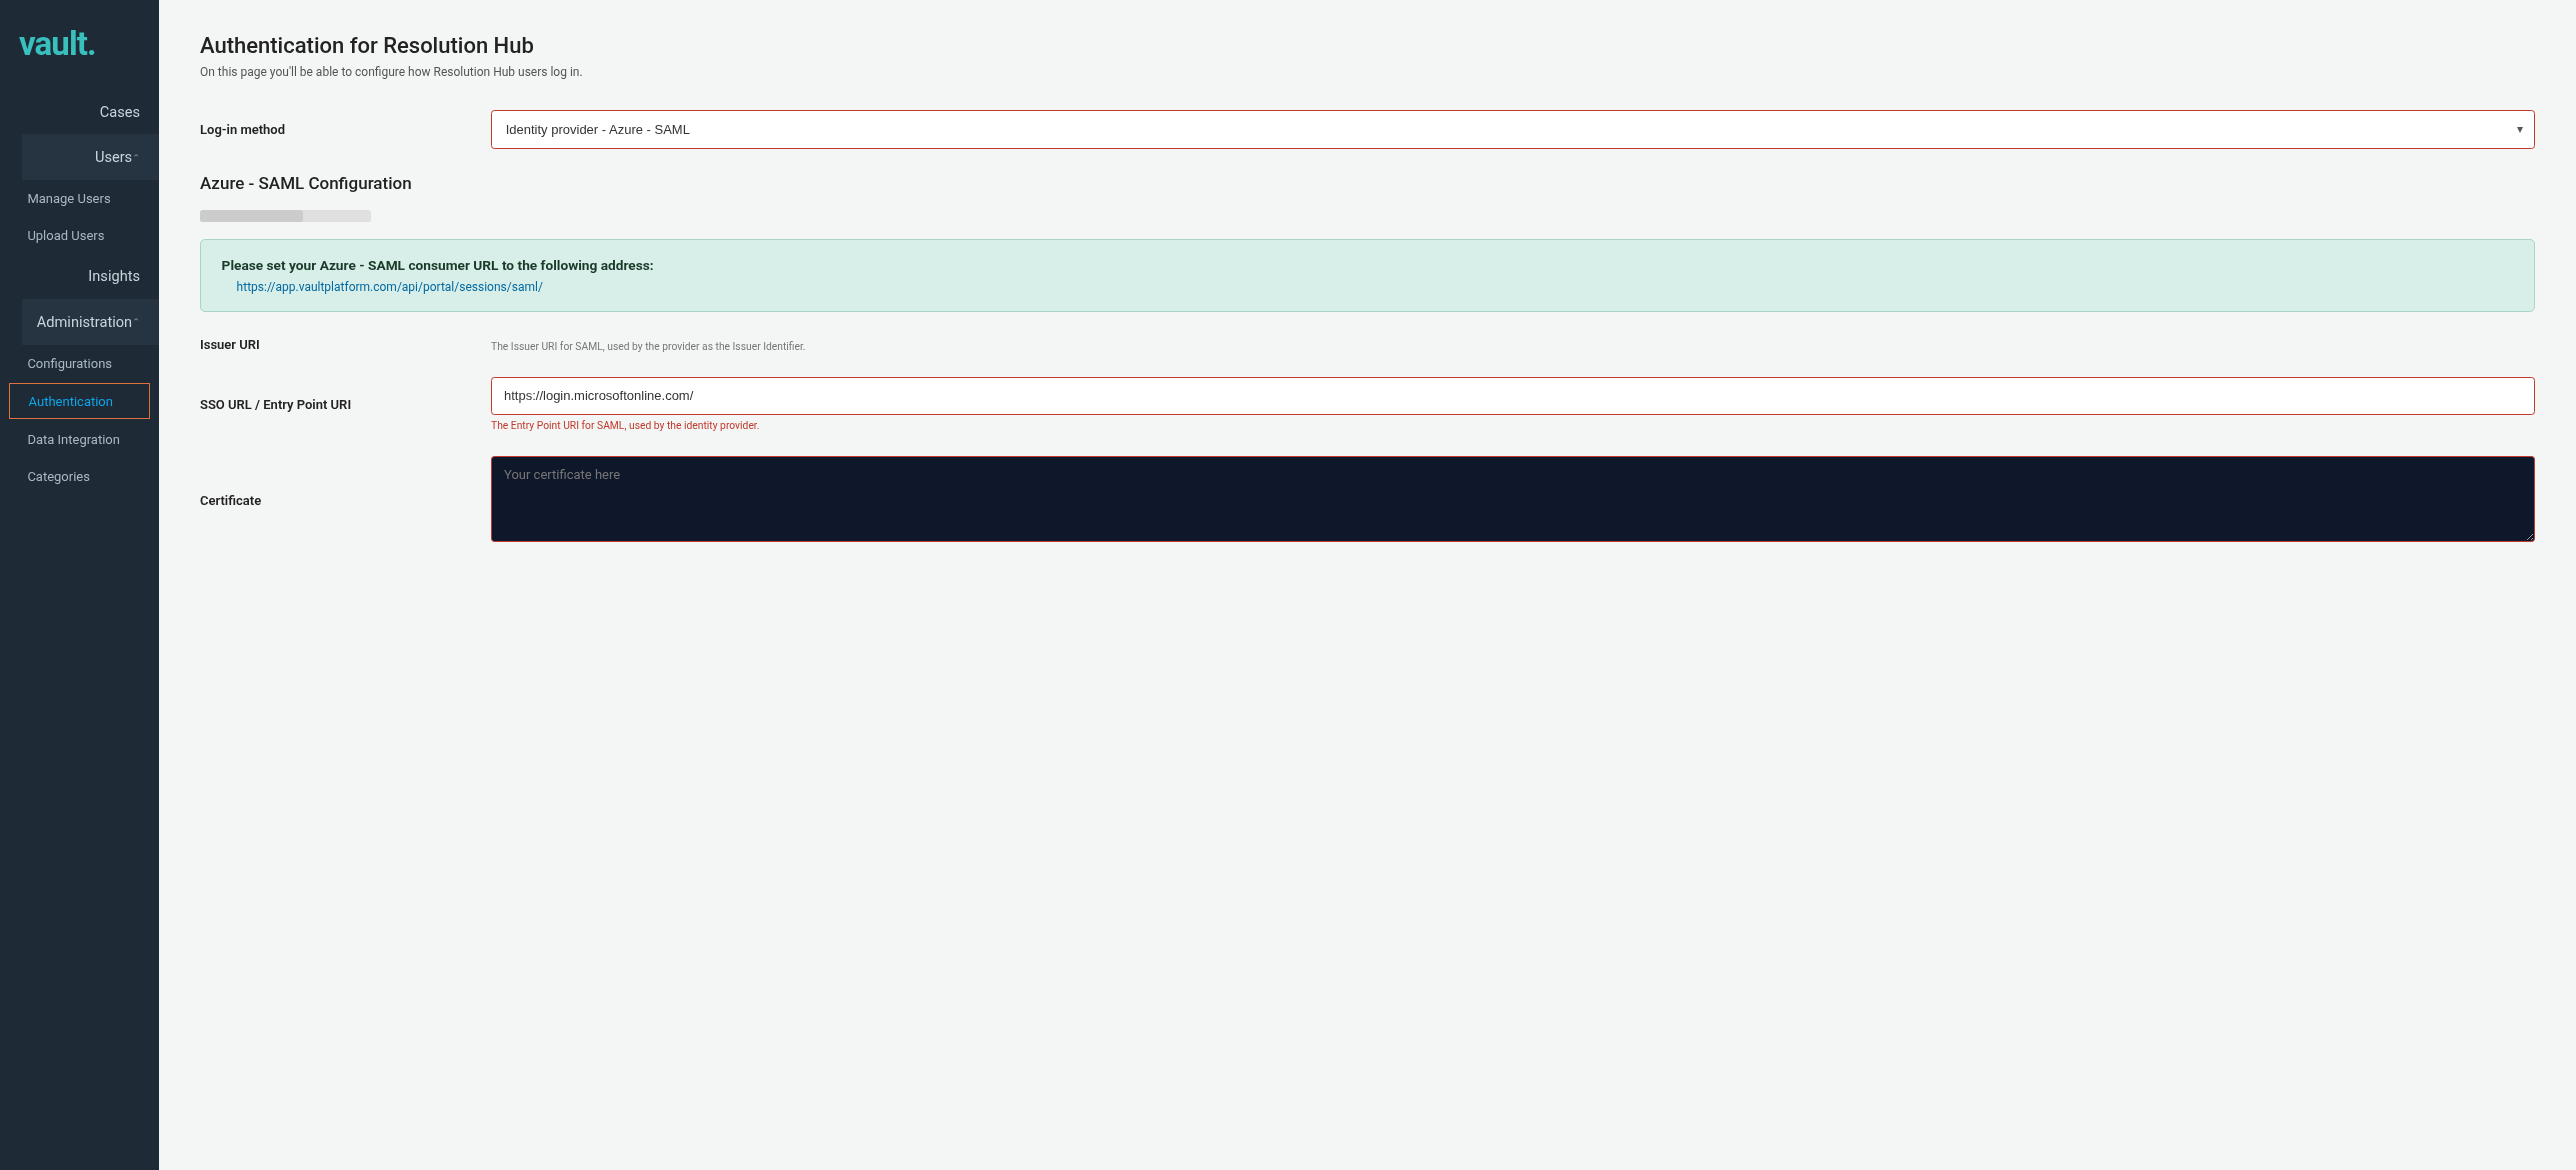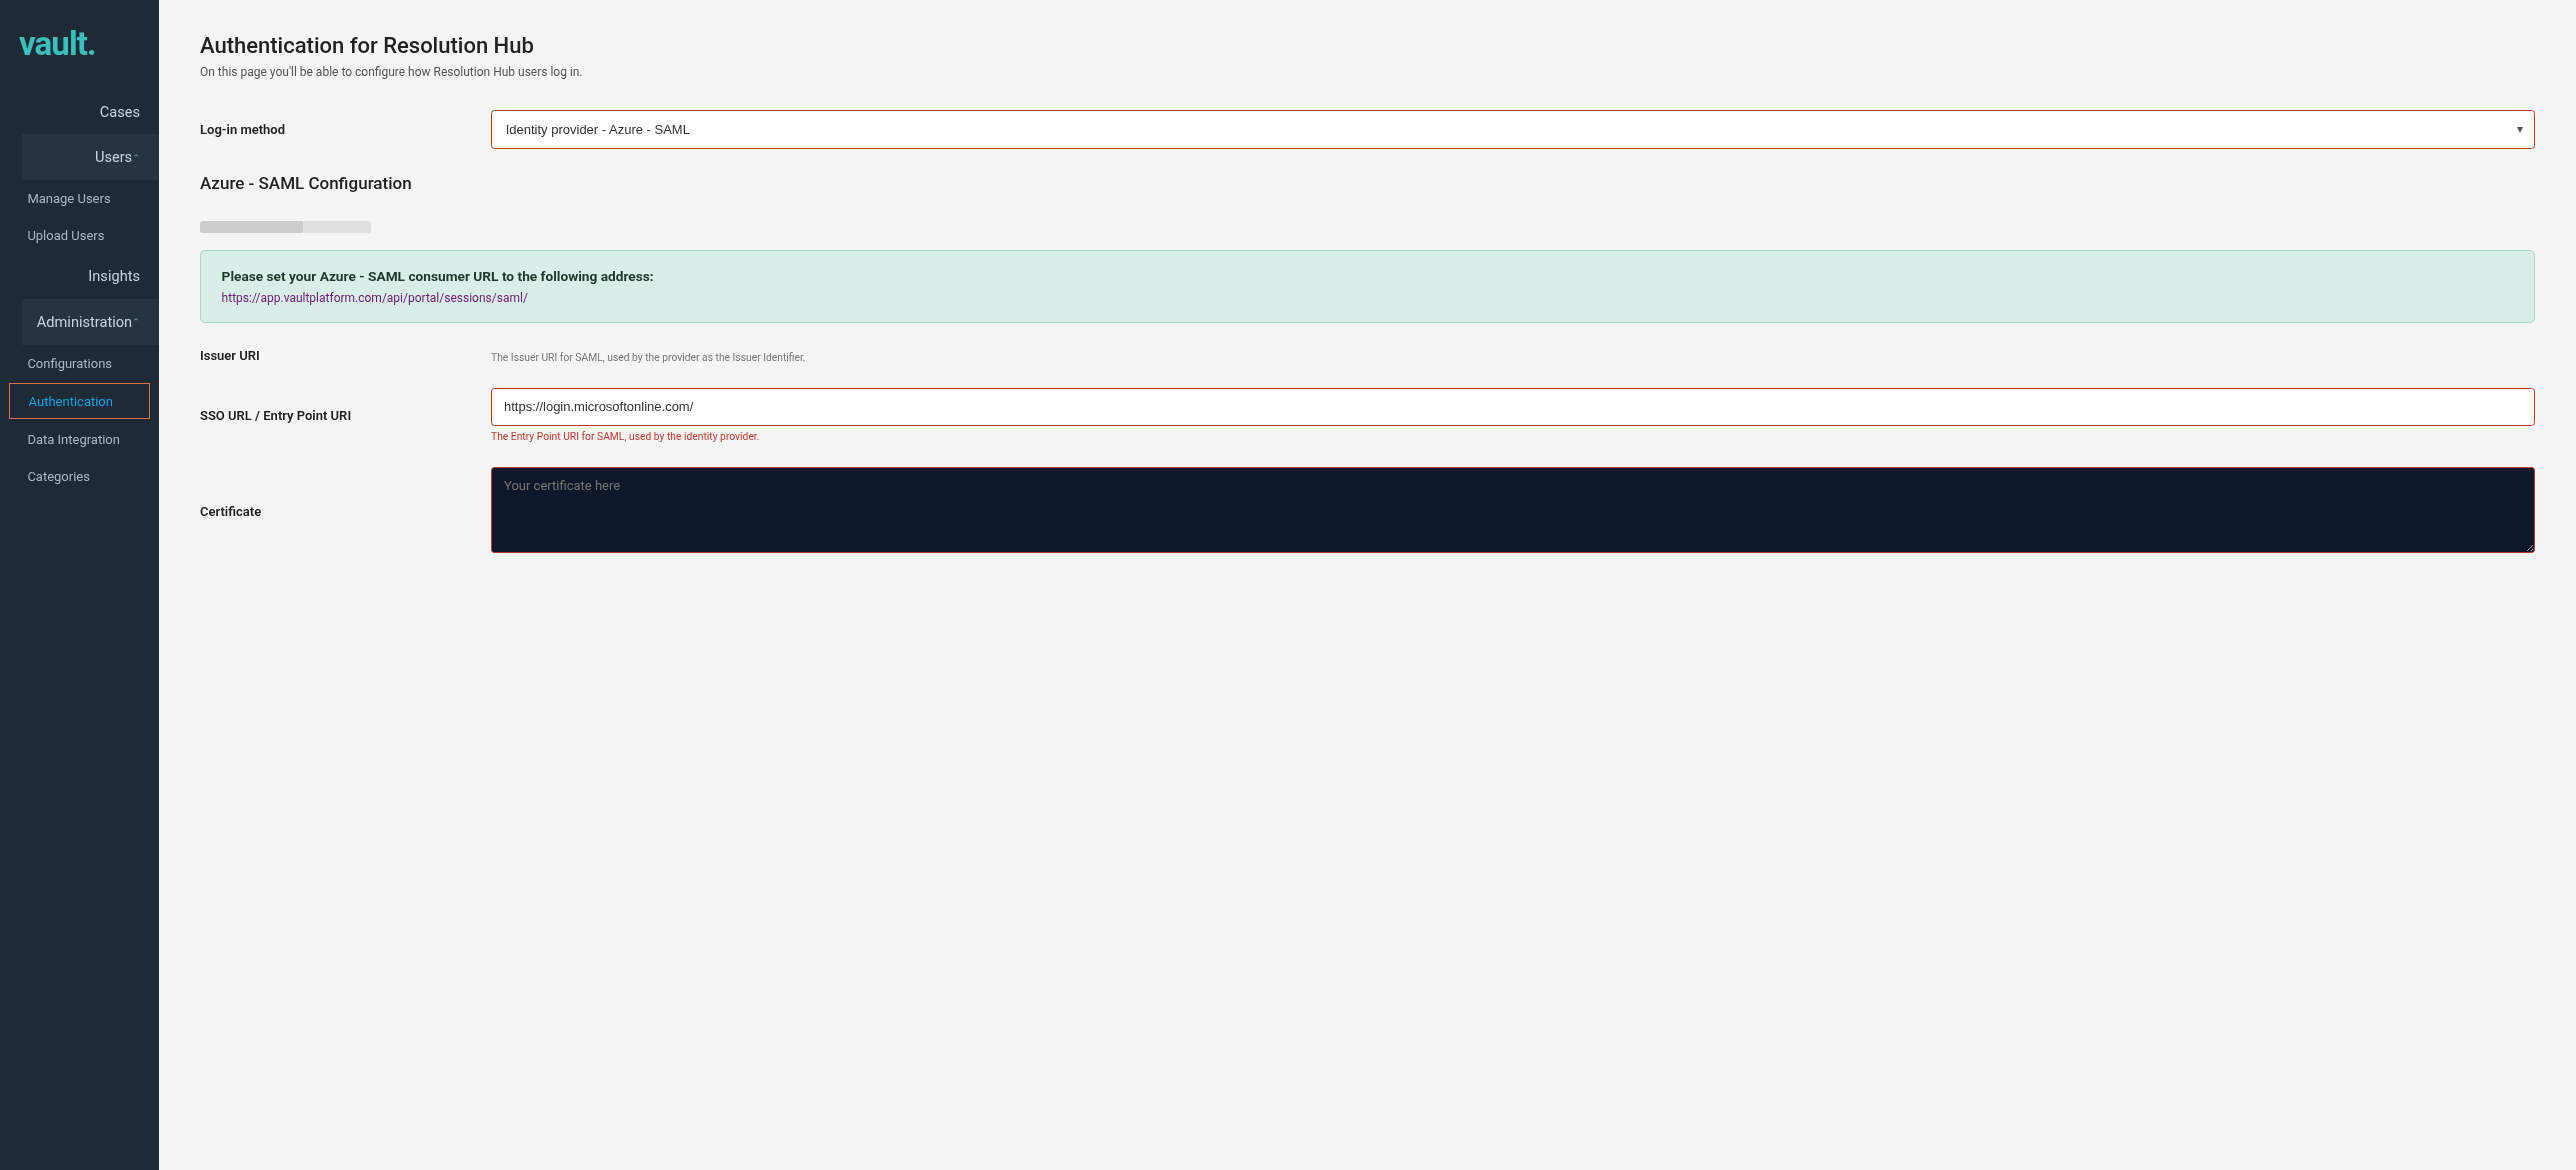--- a/index.html
+++ b/index.html
@@ -168,40 +168,41 @@
       min-height: 86px;
       resize: vertical;
       font-family: inherit;
     }
 
     
     .section-heading {
       font-size: 17px;
       font-weight: 500;
       color: #222;
-      margin-bottom: 28px;
+      margin-bottom: 17px;
     }
 
     
     .info-box {
       background: #d8eee8;
       border: 0.9px solid #a8d5c5;
       border-radius: 5.1px;
       padding: 17px 20.6px;
       margin-bottom: 24px;
     }
     .info-box-title {
       font-size: 13.7px;
       font-weight: 700;
       color: #1a3a2a;
       margin-bottom: 6.9px;
     }
     .info-box-url {
       font-size: 12px;
-      color: #701a75;
+      color: #0369a1;
+      margin-left: 15px;
     }
 
     
     .loader-bar {
       width: 171px;
       height: 12px;
       background: #e0e0e0;
       border-radius: 2.6px;
       margin-bottom: 17px;
       overflow: hidden;

